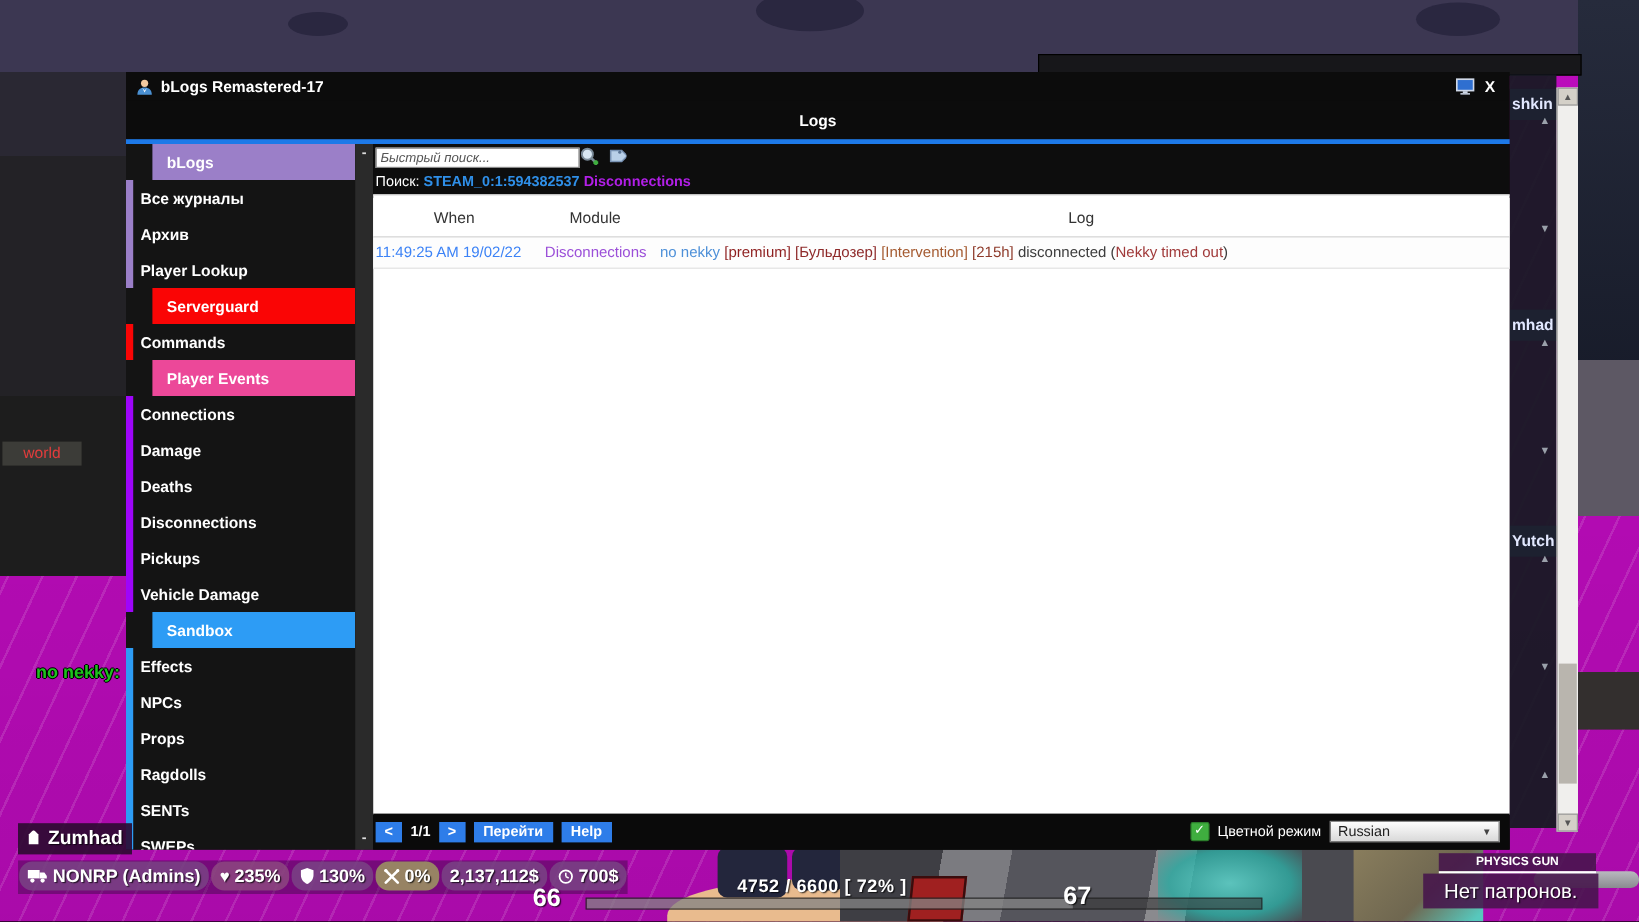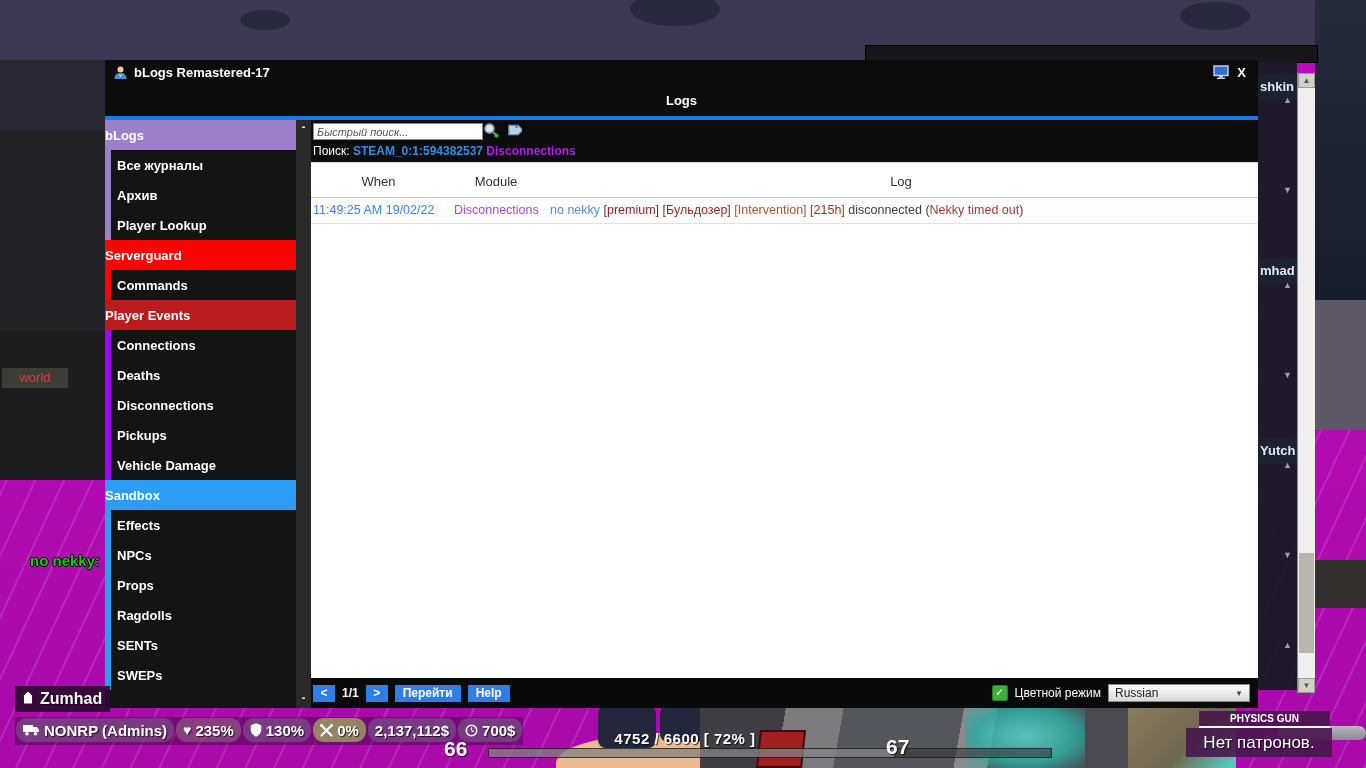--- a/index.html
+++ b/index.html
@@ -45,21 +45,21 @@
   .titlebar .ttl{color:#fff;font-size:13px;font-weight:bold;margin-left:6px;}
   .titlebar .right{margin-left:auto;display:flex;align-items:center;gap:8px;padding-right:12px;}
   .titlebar .x{color:#fff;font-weight:bold;font-size:13px;cursor:pointer;}
   .tabstrip{position:absolute;left:0;top:24px;width:100%;height:32px;background:#0c0c0c;
     display:flex;align-items:center;justify-content:center;color:#fff;font-size:13px;font-weight:bold;}
   .blueline{position:absolute;left:0;top:56px;width:100%;height:4px;background:#1d79e8;}
 
   #sidebar-rows{position:absolute;left:0;top:60px;width:191px;height:588px;overflow:hidden;background:#141414;}
   .srow{height:30px;display:flex;align-items:center;position:relative;color:#fff;font-size:13px;font-weight:bold;cursor:pointer;}
   .srow .slabel{padding-left:12px;position:relative;z-index:1;}
-  .srow.shead{padding-left:0;}
+  .srow.shead{padding-left:12px;margin-left:22px;}
   .strip{position:absolute;left:0;top:0;bottom:0;width:6px;}
 
   .scrollstrip{position:absolute;left:191px;top:60px;width:15px;height:588px;background:#2a2a2a;}
   .scrollstrip .mins{position:absolute;left:0;width:15px;text-align:center;color:#ddd;font-size:12px;font-weight:bold;}
 
   #content{position:absolute;left:206px;top:60px;width:947px;height:588px;background:#0d0d0d;}
   .toolband{position:absolute;left:0;top:0;width:100%;height:54px;background:#0d0d0d;}
   #search-input{position:absolute;left:2px;top:3px;width:162px;height:15px;border:1px solid #888;background:#fff;
     font-family:"Liberation Sans",sans-serif;font-size:11px;font-style:italic;color:#222;padding:0 3px;}
   #search-input::placeholder{color:#555;font-style:italic;}
@@ -197,24 +197,28 @@
         </div>
         <div class="srow">
           <span class="strip" style="background: rgb(155, 127, 200);"></span>
           <span class="slabel">Player Lookup</span>
         </div>
         <div class="srow shead" style="background: rgb(250, 5, 5);">Serverguard</div>
         <div class="srow">
           <span class="strip" style="background: rgb(250, 5, 5);"></span>
           <span class="slabel">Commands</span>
         </div>
-        <div class="srow shead" style="background: #b91c1c;">Player Events</div>
+        <div class="srow shead" style="background: #ec4899;">Player Events</div>
         <div class="srow">
           <span class="strip" style="background: rgb(158, 5, 250);"></span>
           <span class="slabel">Connections</span>
+        </div>
+        <div class="srow">
+          <span class="strip" style="background: rgb(158, 5, 250);"></span>
+          <span class="slabel">Damage</span>
         </div>
         <div class="srow">
           <span class="strip" style="background: rgb(158, 5, 250);"></span>
           <span class="slabel">Deaths</span>
         </div>
         <div class="srow">
           <span class="strip" style="background: rgb(158, 5, 250);"></span>
           <span class="slabel">Disconnections</span>
         </div>
         <div class="srow">

